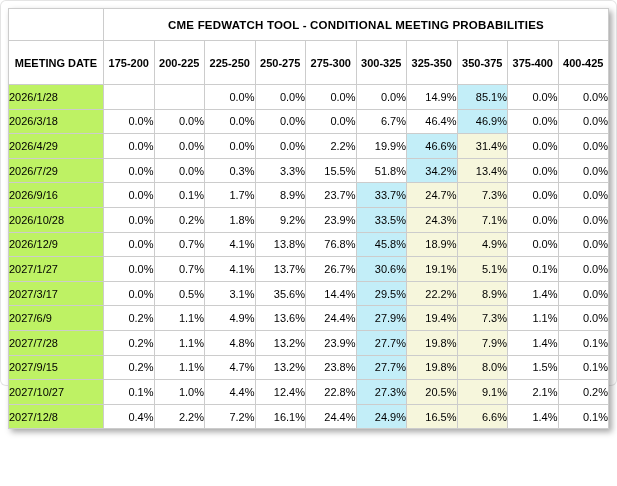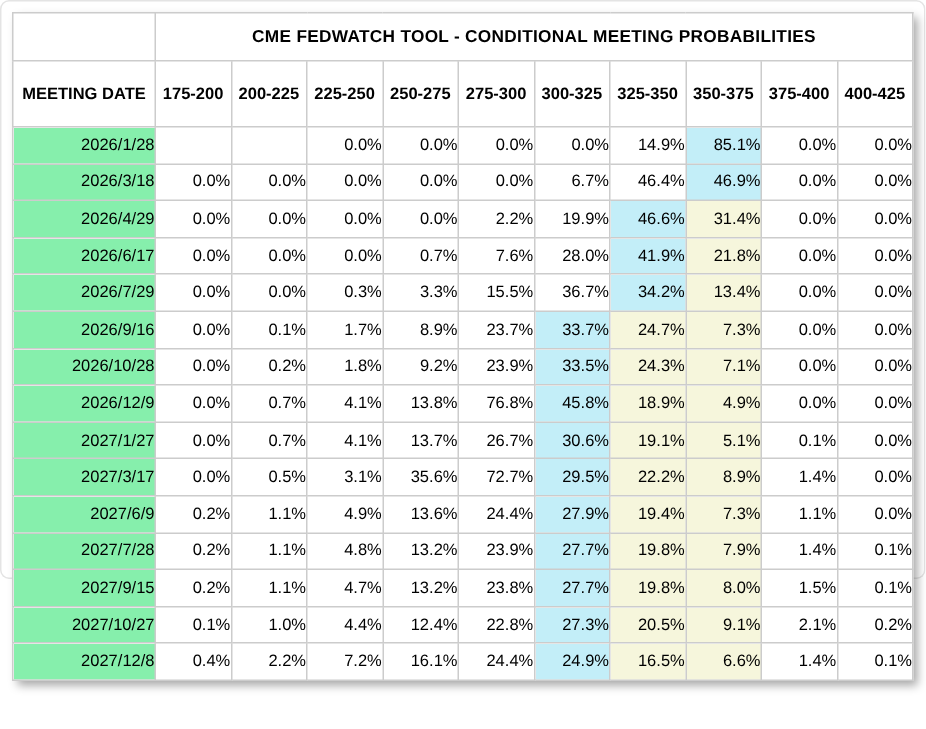--- a/index.html
+++ b/index.html
@@ -46,23 +46,23 @@
   tr.header-row { height: 44px; }
   tr.header-row th {
     font-weight: bold;
     text-align: center;
     background: #ffffff;
     font-size: 11px;
   }
   th.date-header { text-align: center; }
   tr.data-row { height: 24.6px; }
   td.date-cell {
-    text-align: right;
+    text-align: left;
     padding-right: 9px;
-    background: #86efac;
+    background: #bef264;
   }
   td.value-cell {
     text-align: right;
     padding-right: 8px;
     background: #ffffff;
   }
   td.hl-blue   { background: var(--hl-blue,   #c3eef8); }
   td.hl-yellow { background: var(--hl-yellow, #f6f6dc); }
 </style>
 </head>
@@ -127,40 +127,27 @@
           <td class="value-cell">0.0%</td>
           <td class="value-cell">0.0%</td>
           <td class="value-cell">2.2%</td>
           <td class="value-cell">19.9%</td>
           <td class="value-cell hl-blue">46.6%</td>
           <td class="value-cell hl-yellow">31.4%</td>
           <td class="value-cell">0.0%</td>
           <td class="value-cell">0.0%</td>
         </tr>
         <tr class="data-row">
-          <td class="date-cell">2026/6/17</td>
-          <td class="value-cell">0.0%</td>
-          <td class="value-cell">0.0%</td>
-          <td class="value-cell">0.0%</td>
-          <td class="value-cell">0.7%</td>
-          <td class="value-cell">7.6%</td>
-          <td class="value-cell">28.0%</td>
-          <td class="value-cell hl-blue">41.9%</td>
-          <td class="value-cell hl-yellow">21.8%</td>
-          <td class="value-cell">0.0%</td>
-          <td class="value-cell">0.0%</td>
-        </tr>
-        <tr class="data-row">
           <td class="date-cell">2026/7/29</td>
           <td class="value-cell">0.0%</td>
           <td class="value-cell">0.0%</td>
           <td class="value-cell">0.3%</td>
           <td class="value-cell">3.3%</td>
           <td class="value-cell">15.5%</td>
-          <td class="value-cell">36.7%</td>
+          <td class="value-cell">51.8%</td>
           <td class="value-cell hl-blue">34.2%</td>
           <td class="value-cell hl-yellow">13.4%</td>
           <td class="value-cell">0.0%</td>
           <td class="value-cell">0.0%</td>
         </tr>
         <tr class="data-row">
           <td class="date-cell">2026/9/16</td>
           <td class="value-cell">0.0%</td>
           <td class="value-cell">0.1%</td>
           <td class="value-cell">1.7%</td>
@@ -210,21 +197,21 @@
           <td class="value-cell hl-yellow">5.1%</td>
           <td class="value-cell">0.1%</td>
           <td class="value-cell">0.0%</td>
         </tr>
         <tr class="data-row">
           <td class="date-cell">2027/3/17</td>
           <td class="value-cell">0.0%</td>
           <td class="value-cell">0.5%</td>
           <td class="value-cell">3.1%</td>
           <td class="value-cell">35.6%</td>
-          <td class="value-cell">72.7%</td>
+          <td class="value-cell">14.4%</td>
           <td class="value-cell hl-blue">29.5%</td>
           <td class="value-cell hl-yellow">22.2%</td>
           <td class="value-cell hl-yellow">8.9%</td>
           <td class="value-cell">1.4%</td>
           <td class="value-cell">0.0%</td>
         </tr>
         <tr class="data-row">
           <td class="date-cell">2027/6/9</td>
           <td class="value-cell">0.2%</td>
           <td class="value-cell">1.1%</td>

